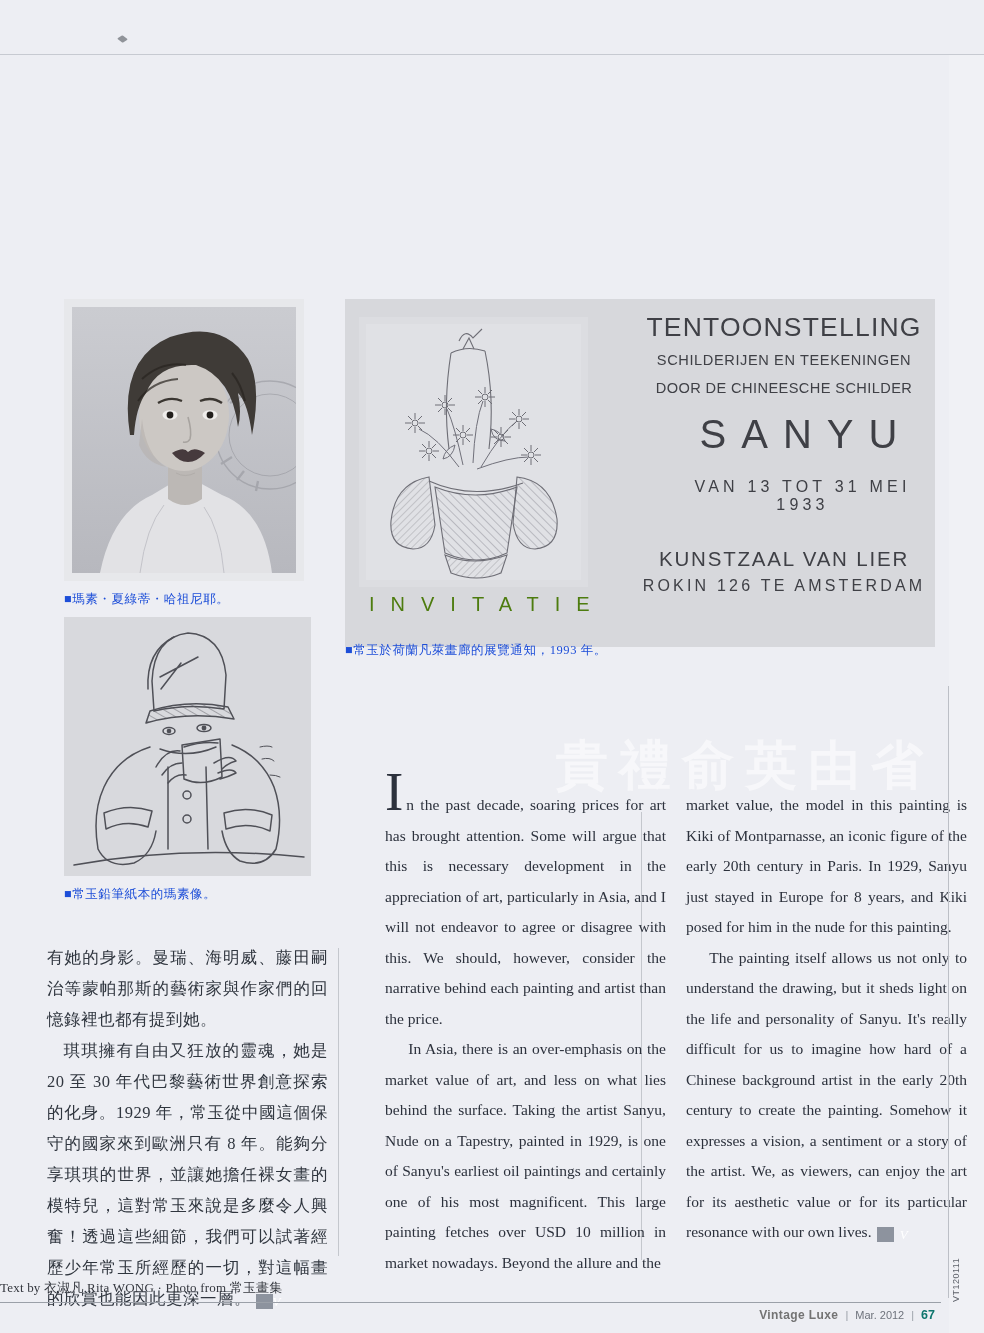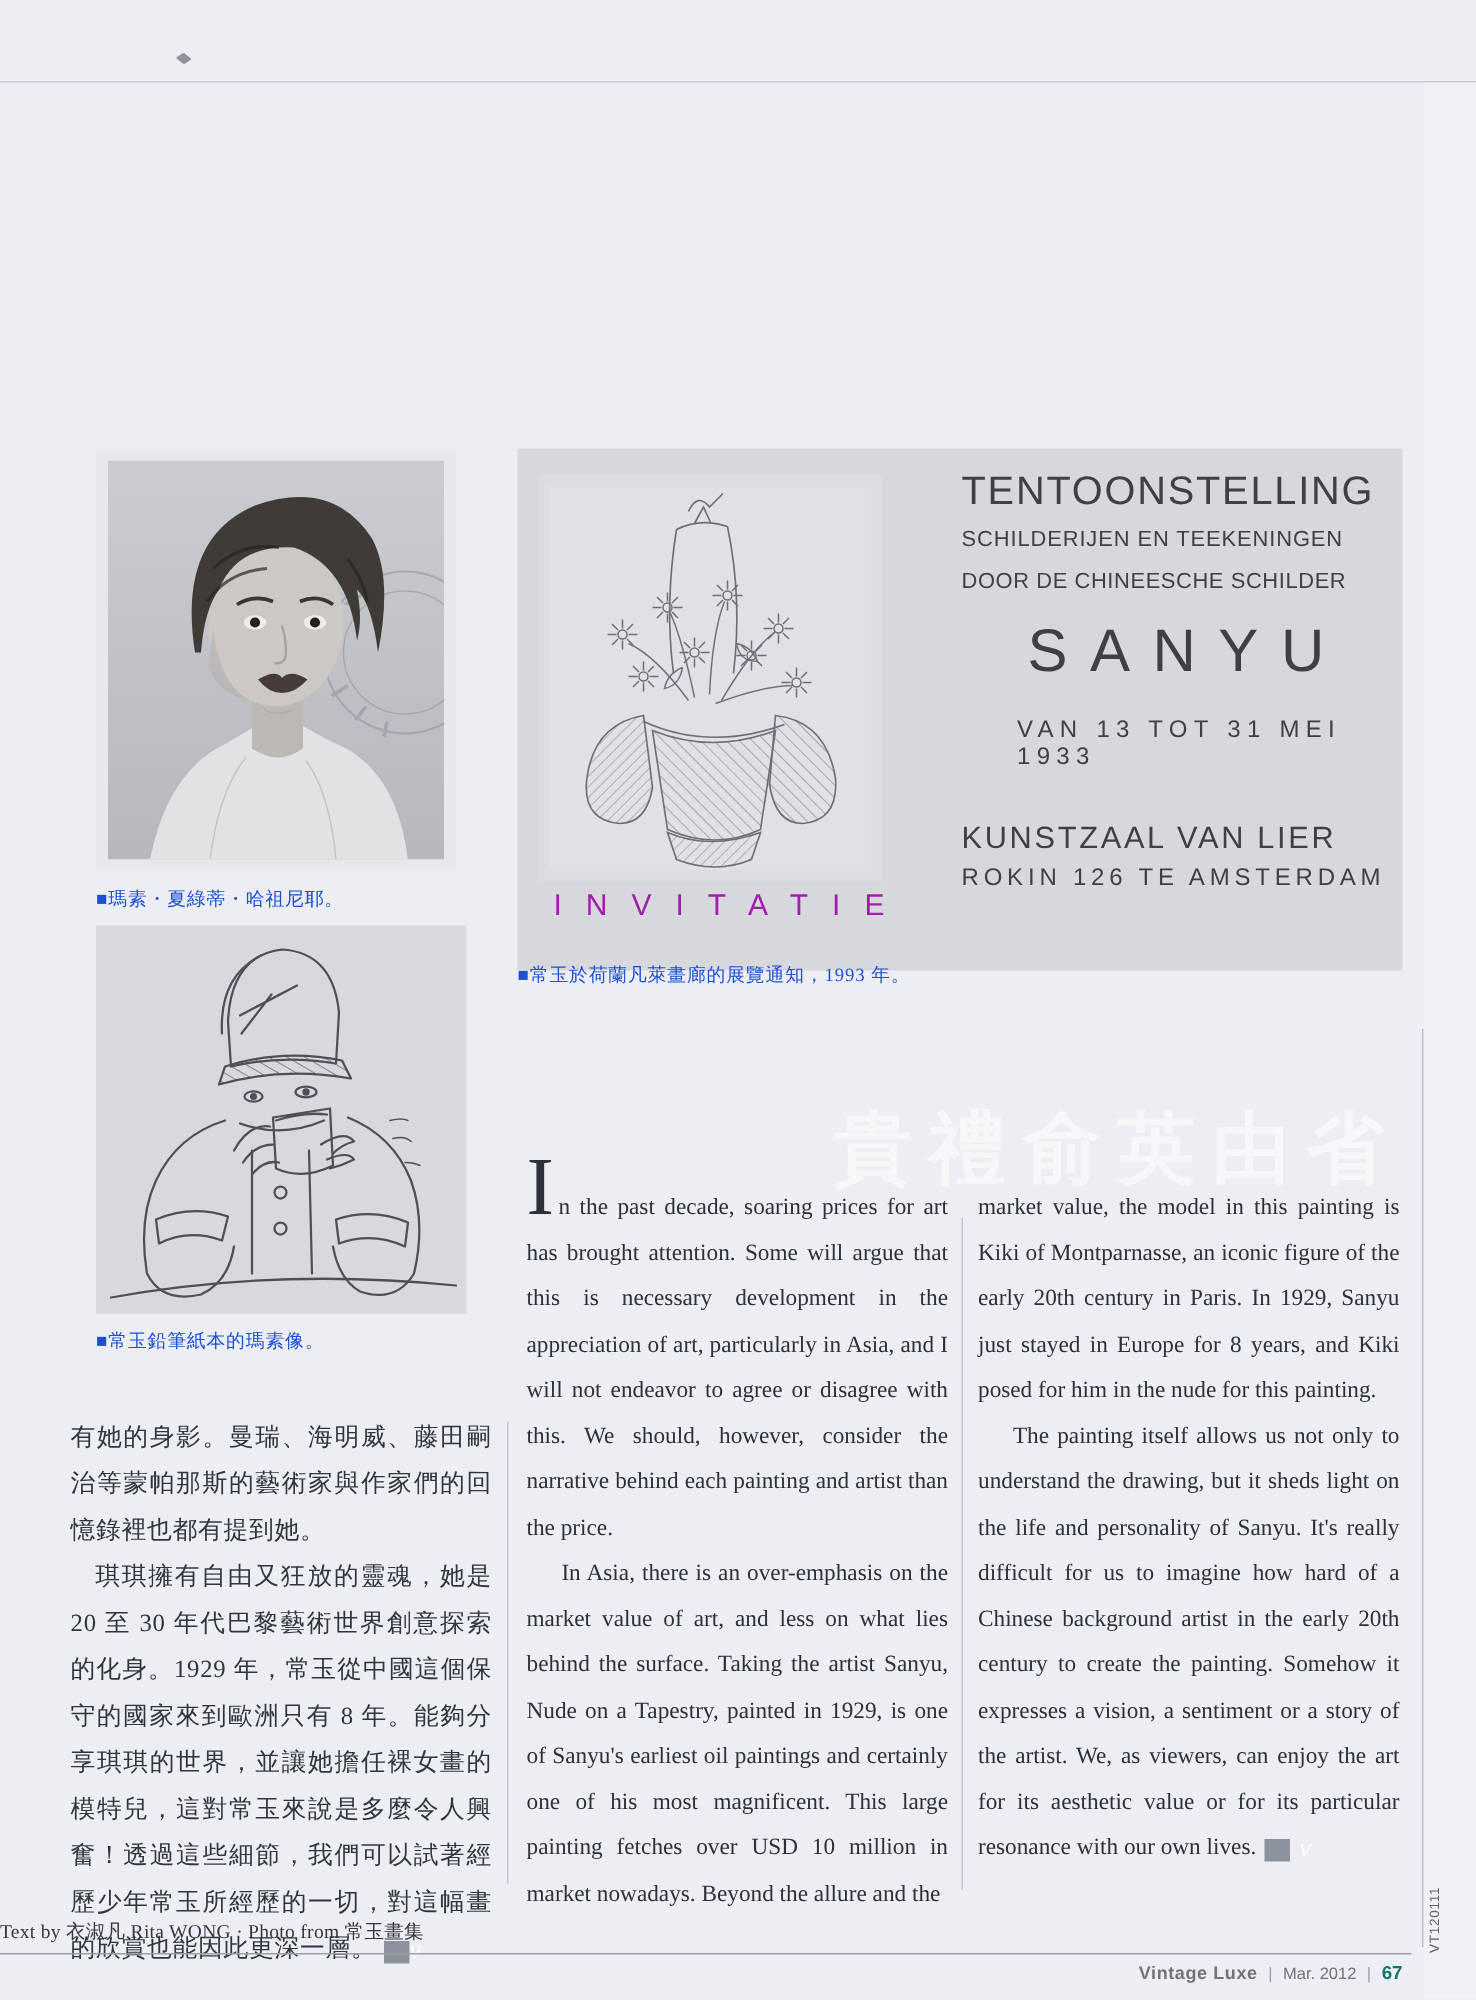--- a/index.html
+++ b/index.html
@@ -15,47 +15,47 @@
   .right-strip{left:949px;top:55px;width:35px;height:1278px;background:#f0f1f5;}
   .side-rule{left:948px;top:686px;width:1px;height:612px;background:#bcbfc6;}
   .side-code{left:951px;top:1246px;height:56px;writing-mode:vertical-rl;transform:rotate(180deg);
              font-family:"Liberation Sans",sans-serif;font-size:9px;letter-spacing:.5px;color:#5f636b;}
 
   
   .portrait-frame{left:64px;top:299px;width:240px;height:282px;background:#e7e8eb;padding:0;}
   .portrait-frame svg{display:block;margin:8px;}
   .caption{font-size:12.5px;letter-spacing:.6px;color:#1d4ed8;}
   .cap-portrait{left:64px;top:591px;width:260px;}
-  .invite-card{left:345px;top:299px;width:590px;height:348px;background:#d7d8dc;}
+  .invite-card{left:345px;top:299px;width:590px;height:348px;background:#d7d8dc;text-align:center;}
   .flower-paper{position:absolute;left:14px;top:18px;width:229px;height:270px;background:#dcdde1;}
   .invite-text{position:absolute;left:296px;top:13px;width:286px;color:#3f4046;
                font-family:"Liberation Sans",sans-serif;}
   .inv-title{font-size:26.5px;letter-spacing:1.2px;}
   .inv-sub{font-size:14.6px;letter-spacing:.6px;margin-top:9px;}
   .inv-sub2{font-size:14.6px;letter-spacing:.4px;margin-top:12px;}
   .inv-artist{font-size:40px;letter-spacing:15px;margin-top:16px;padding-left:44px;}
   .inv-dates{font-size:16px;letter-spacing:4.2px;margin-top:21px;margin-left:37px;}
   .inv-venue1{font-size:20.5px;letter-spacing:1.8px;margin-top:33px;}
   .inv-venue2{font-size:16px;letter-spacing:3.2px;margin-top:6px;}
   .inv-stamp{position:absolute;left:24px;top:294px;font-family:"Liberation Sans",sans-serif;
-             font-size:20px;letter-spacing:16px;color:#a21caf;}
+             font-size:20px;letter-spacing:16px;color:#4d7c0f;}
   .cap-invite{left:345px;top:642px;width:420px;}
   .sketch-frame{left:64px;top:617px;width:247px;height:259px;background:#d8d9dd;}
   .cap-sketch{left:64px;top:886px;width:260px;}
 
   
   .watermark{left:556px;top:731px;width:380px;font-size:52px;font-weight:700;letter-spacing:11px;
              color:rgba(255,255,255,.55);white-space:nowrap;}
 
   
   .cn-col{left:47px;top:942px;width:281px;font-size:16.5px;line-height:31px;
           text-align:justify;color:#30363f;letter-spacing:.5px;}
   .cn-col p{margin:0;}
   .cn-col p.indent{text-indent:1em;}
-  .en-col{width:281px;font-size:15.5px;line-height:30.5px;text-align:justify;color:#2c313c;}
+  .en-col{width:281px;font-size:15.5px;line-height:30.5px;text-align:justify;color:#2c313c;margin-left:34px;}
   .en-col p{margin:0;}
   .en-col p + p{text-indent:1.5em;}
   .en-col-1{left:351px;top:790px;}
   .en-col-2{left:652px;top:790px;}
   .raised-cap{font-size:55px;line-height:0;letter-spacing:3px;}
   .divider{width:1px;background:#c4c7cd;}
   .div-left{left:338px;top:948px;height:308px;}
   .div-mid{left:641px;top:812px;height:448px;}
   .endmark{display:inline-block;width:17px;height:15px;background:#8d939e;color:#ffffff;
            font-style:italic;font-family:"Liberation Serif",serif;font-size:13px;line-height:15px;

